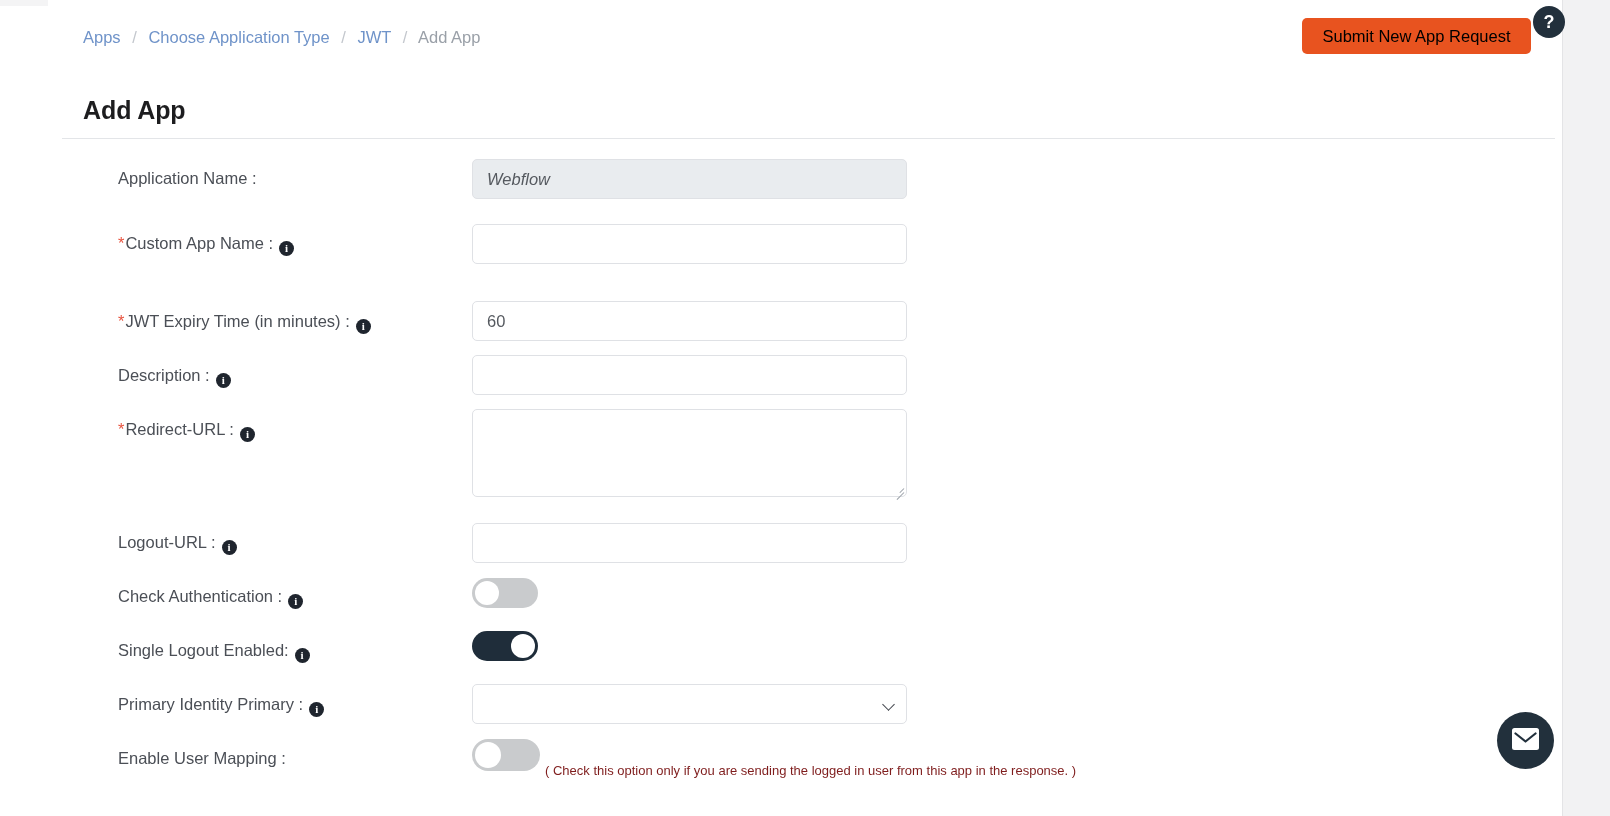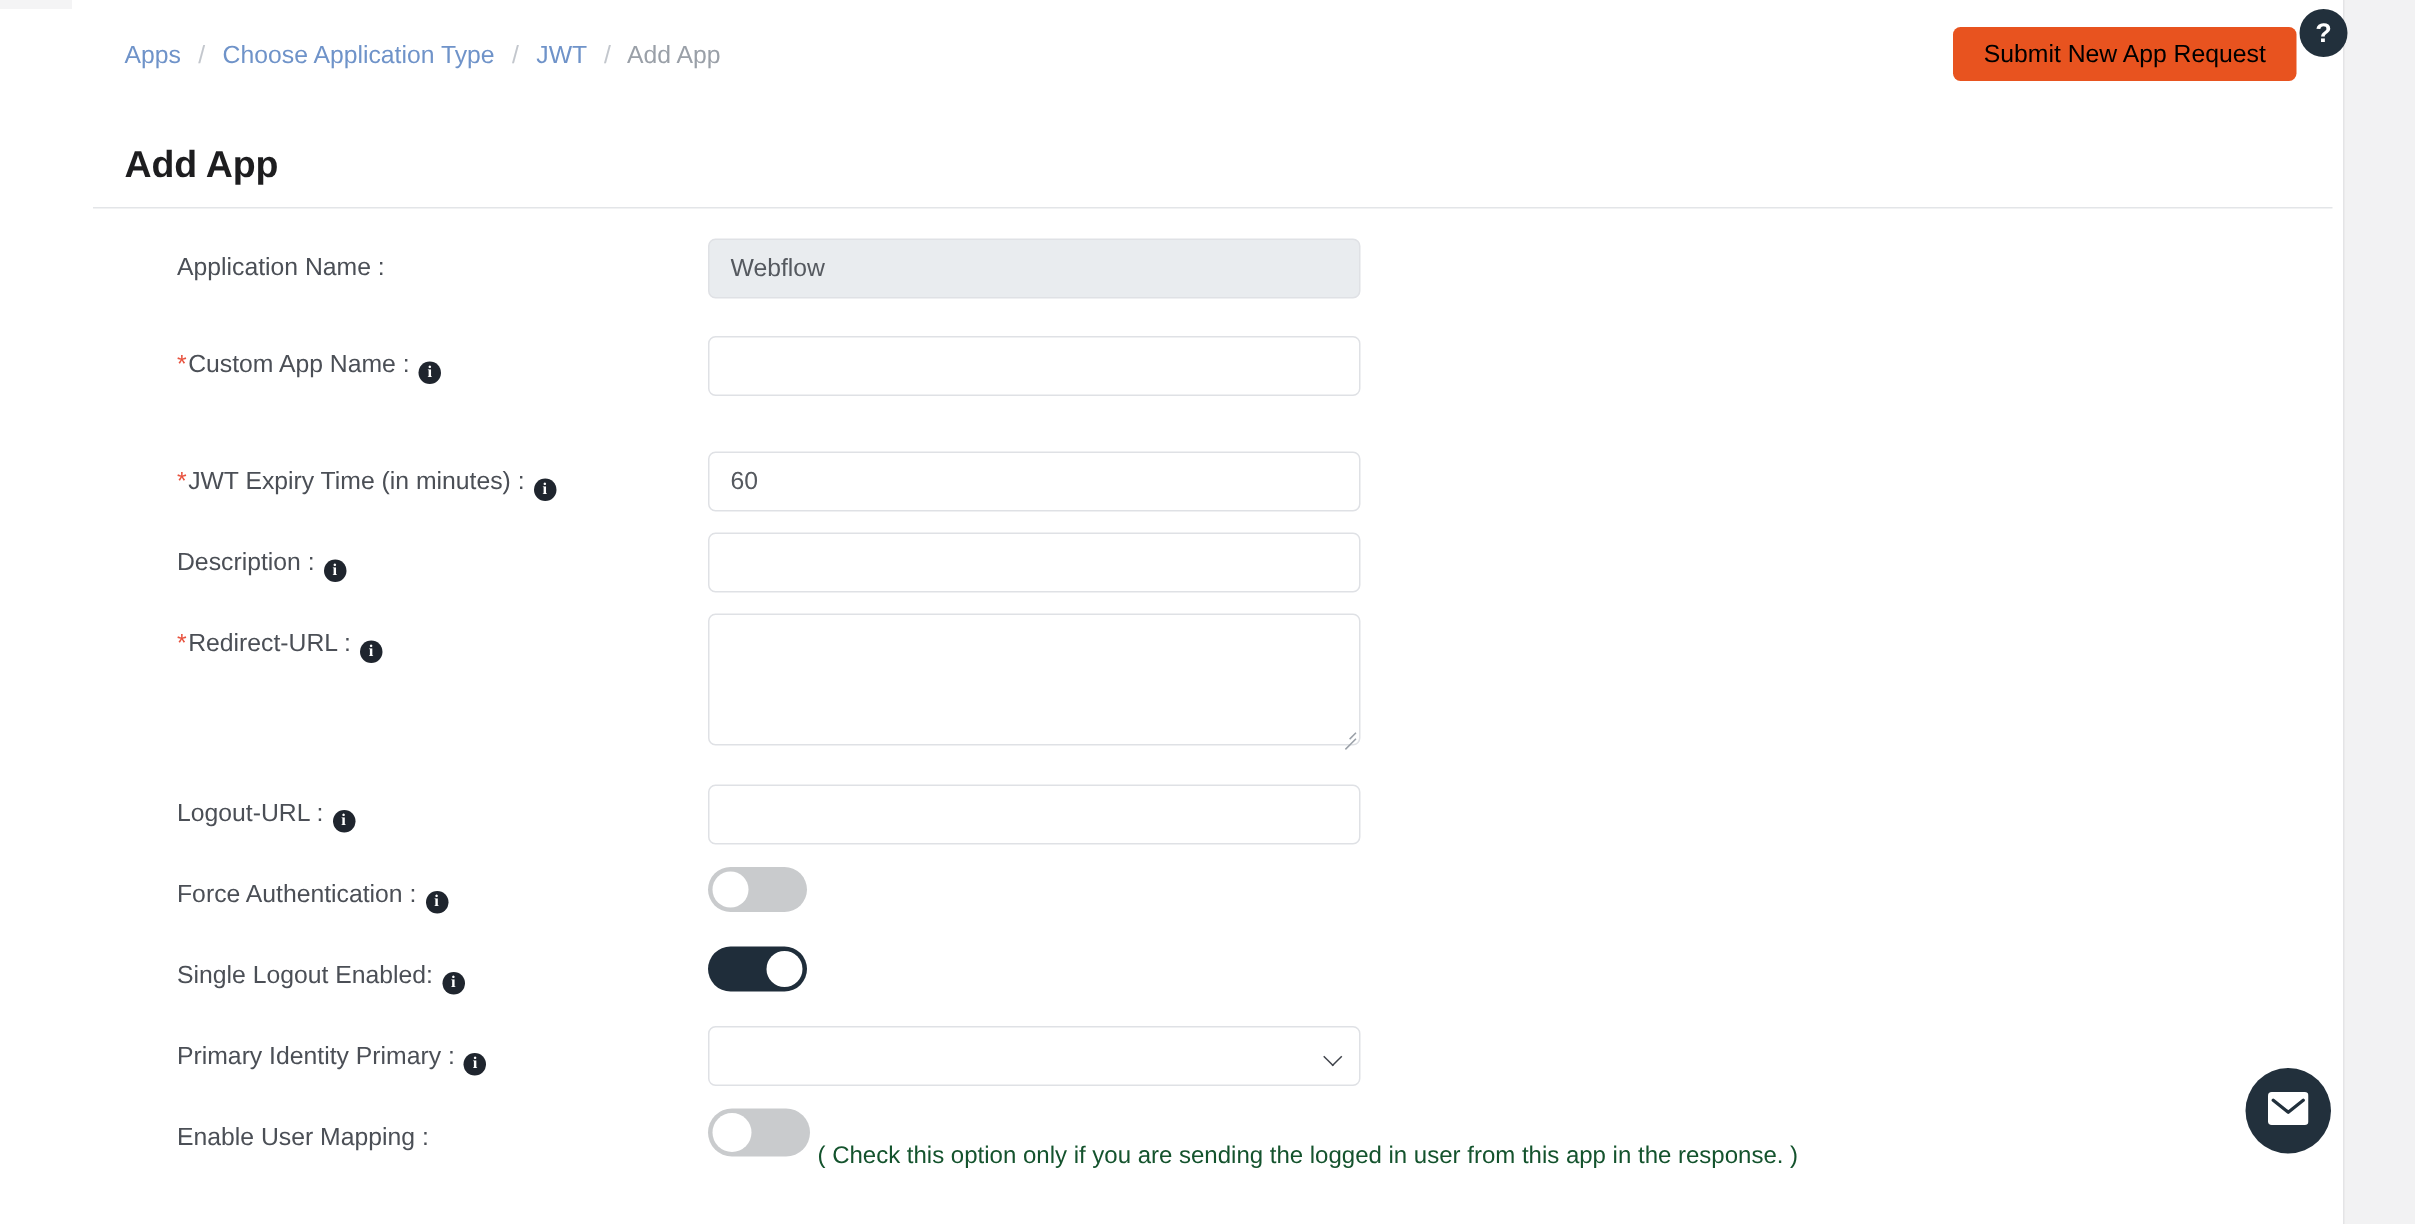--- a/index.html
+++ b/index.html
@@ -265,23 +265,23 @@
   .toggle.off { background: #c9cbcd; }
   .toggle.off .knob { left: 3px; }
   .toggle.on  { background: #1f2d3a; }
   .toggle.on  .knob { right: 3px; }
   .toggle.big { width: 68px; height: 32px; border-radius: 16px; }
   .toggle.big .knob { width: 26px; height: 26px; top: 3px; }
 
   .helper-text {
     position: absolute;
     left: 497px;
-    font-size: 16px;
+    font-size: 13px;
     line-height: 20px;
-    color: #14532d;
+    color: #7f1d1d;
     white-space: nowrap;
   }
 
   
   .help-bubble {
     position: absolute;
     top: 6px;
     left: 1533px;
     width: 32px;
     height: 32px;
@@ -331,21 +331,21 @@
     <h1 class="page-title">Add App</h1>
 
     <div class="divider"></div>
 
     <div class="form-area">
 
       <div class="row" style="top:168px;">
         <label class="field-label" style="top:0;">
           <span>Application Name :</span>
         </label>
-        <input class="text-input disabled" style="top: -9px;" disabled="" value="Webflow">
+        <input class="text-input disabled" style="top: -9px; font-style: italic;" disabled="" value="Webflow">
       </div>
 
       <div class="row" style="top:233px;">
         <label class="field-label" style="top:0;">
           <span class="req-star">*</span><span>Custom App Name :</span><span class="info-icon">i</span>
         </label>
         <input class="text-input" style="top: -9px;" value="">
       </div>
 
       <div class="row" style="top:311px;">
@@ -375,21 +375,21 @@
 
       <div class="row" style="top:532px;">
         <label class="field-label" style="top:0;">
           <span>Logout-URL :</span><span class="info-icon">i</span>
         </label>
         <input class="text-input" style="top: -9px;" value="">
       </div>
 
       <div class="row" style="top:586px;">
         <label class="field-label" style="top:0;">
-          <span>Force Authentication :</span><span class="info-icon">i</span>
+          <span>Check Authentication :</span><span class="info-icon">i</span>
         </label>
         <div class="toggle off" style="top:-8px;">
           <span class="knob"></span>
         </div>
       </div>
 
       <div class="row" style="top:640px;">
         <label class="field-label" style="top:0;">
           <span>Single Logout Enabled:</span><span class="info-icon">i</span>
         </label>

